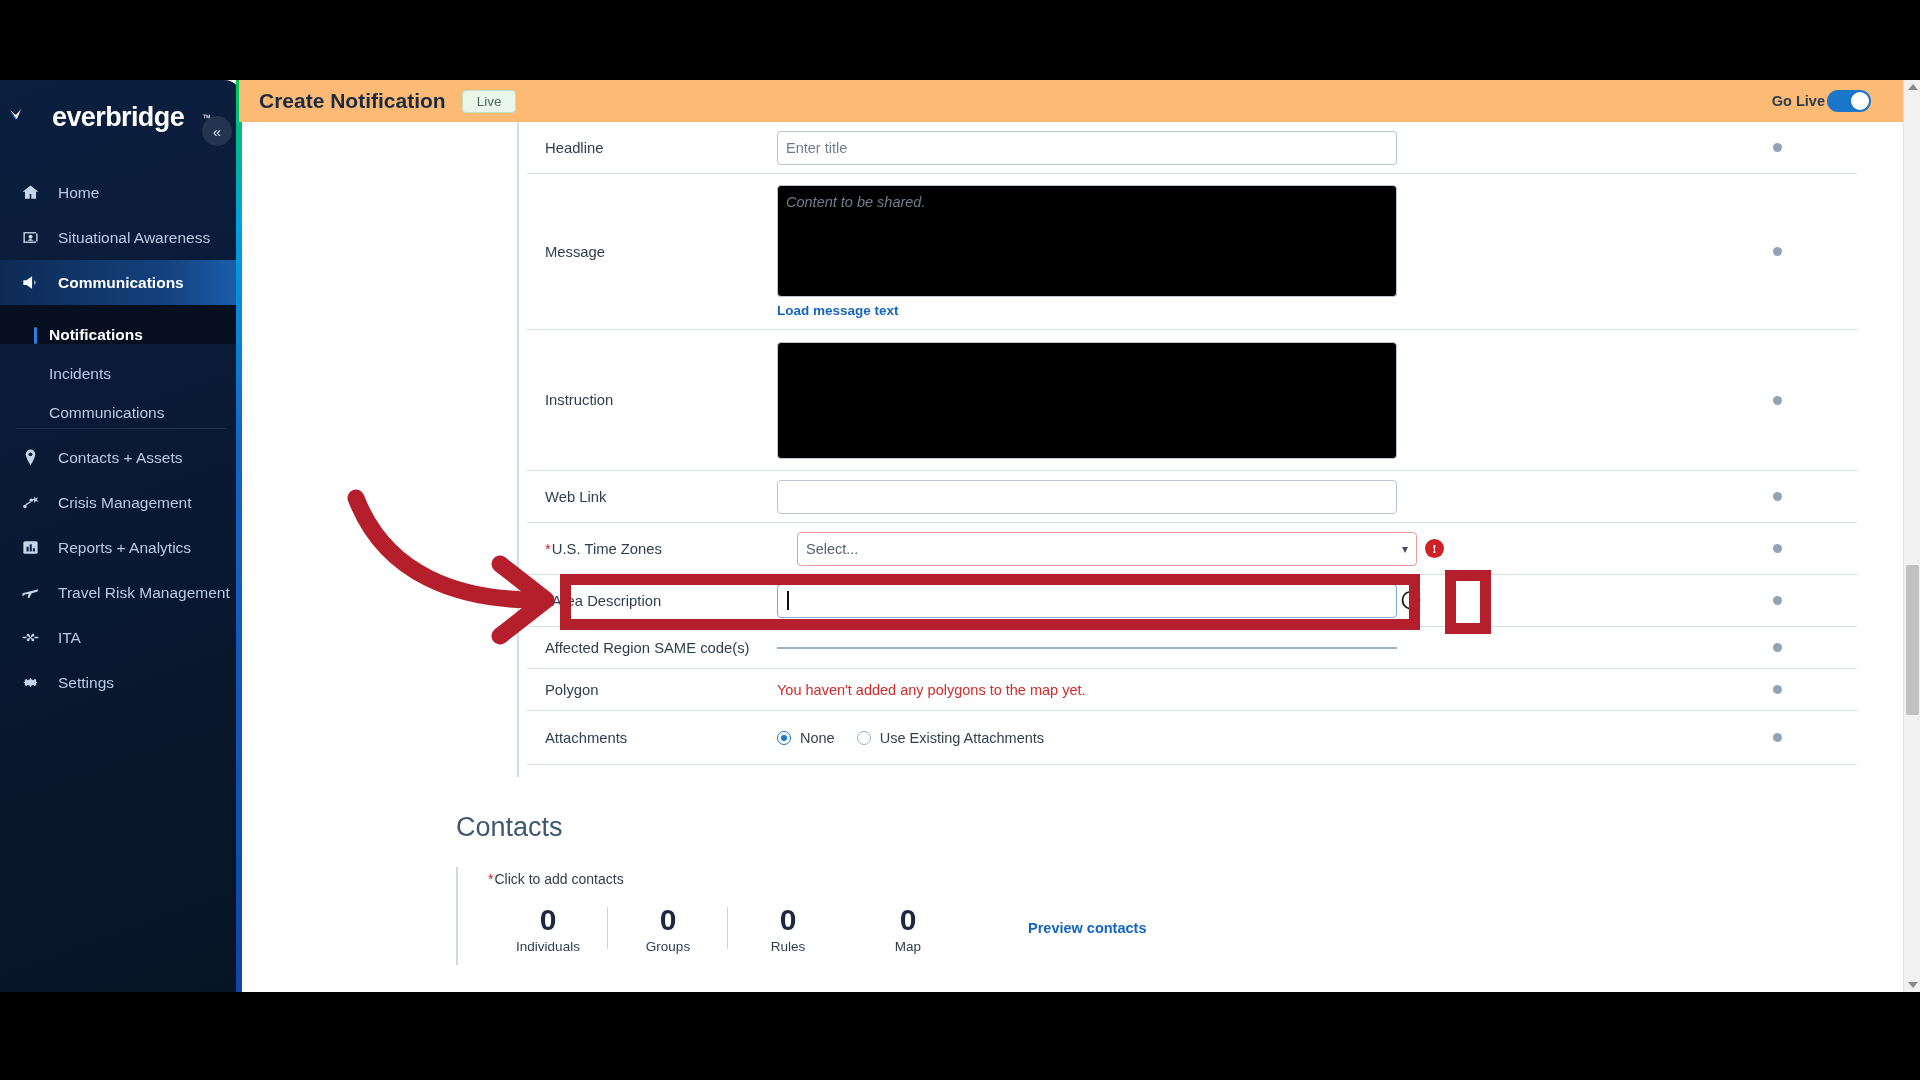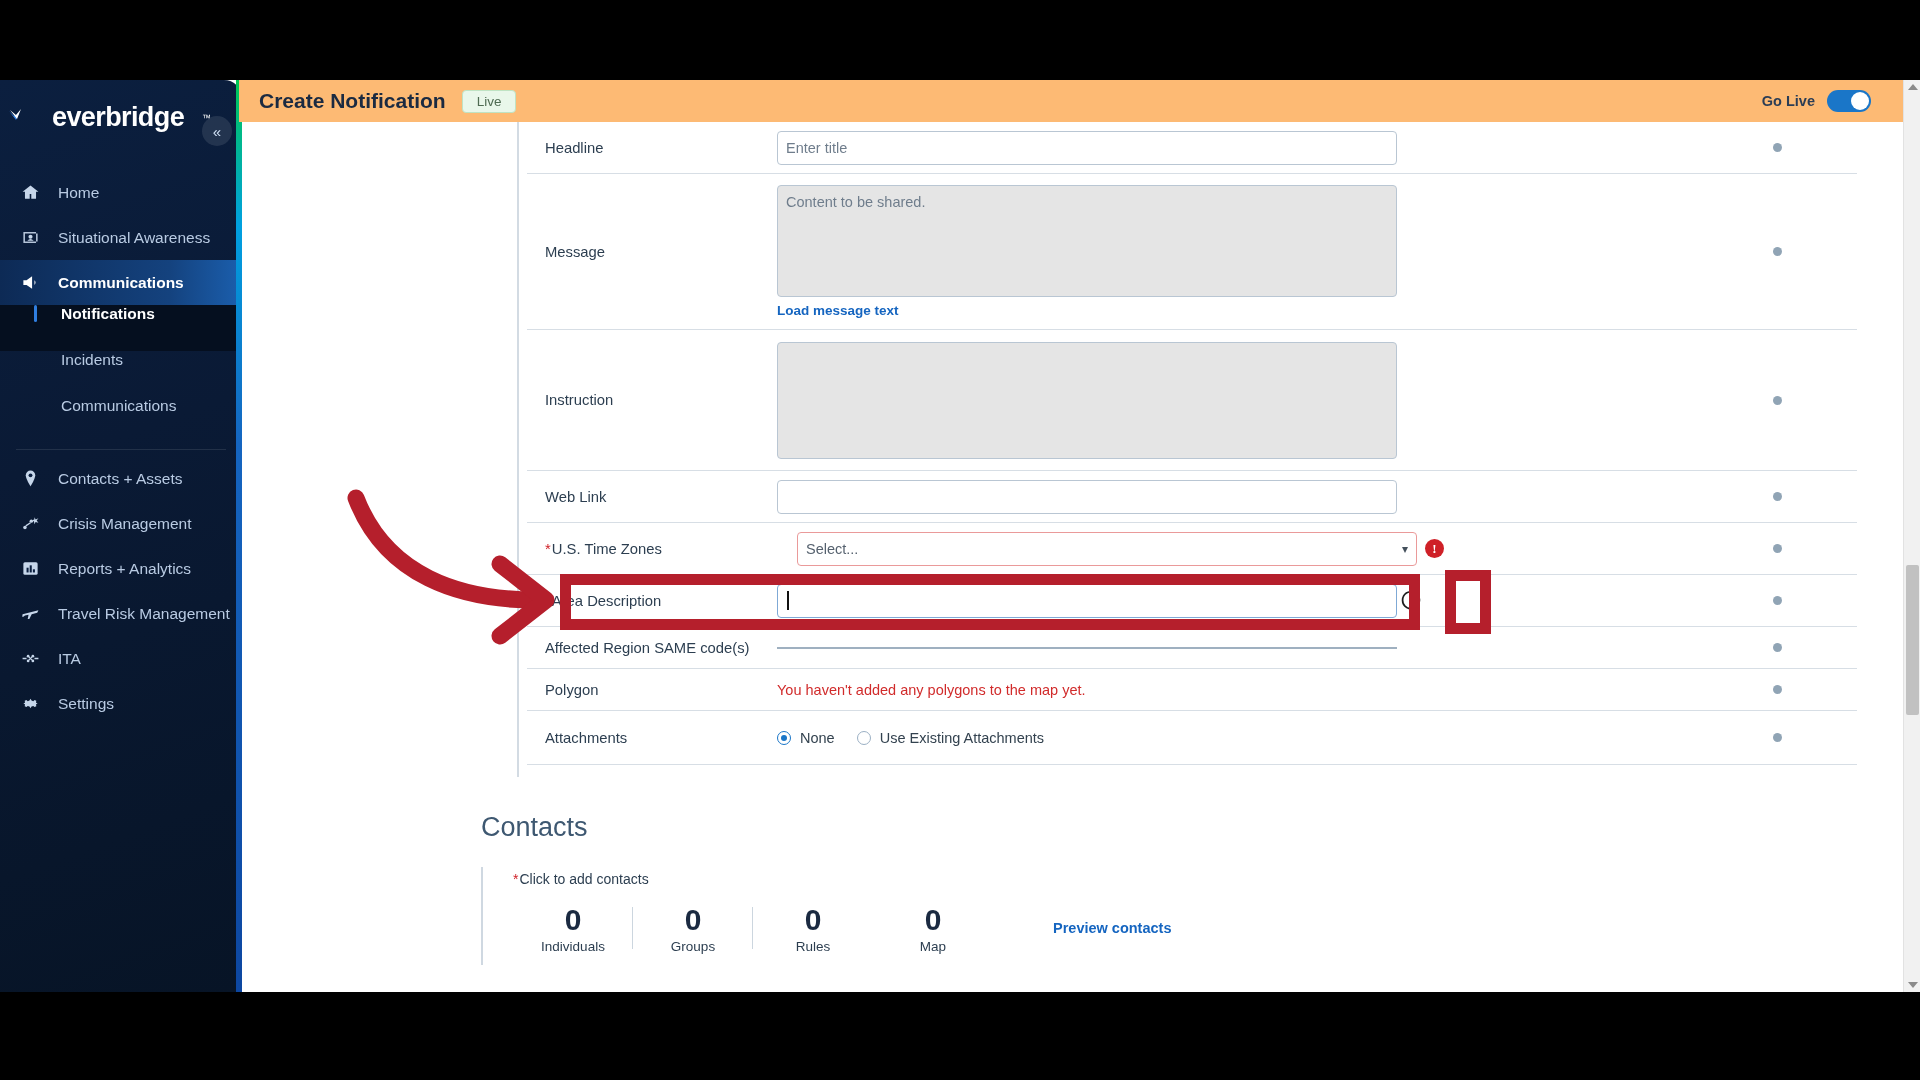--- a/index.html
+++ b/index.html
@@ -57,22 +57,22 @@
     color: #b9cbe3; font-size: 15.5px; cursor: pointer;
   }
   .nav-item .ico { width: 20px; height: 20px; display:flex; align-items:center; justify-content:center; flex: 0 0 20px; }
   .nav-item .ico svg { width: 19px; height: 19px; fill: #c6d6ea; }
   .nav-item.active {
     background: linear-gradient(90deg, #0d2a55 0%, #14427e 70%, #1b5fae 100%);
     color: #ffffff; font-weight: 700;
   }
   .nav-item.active .ico svg { fill: #ffffff; }
   .nav-sub {
-    display:flex; align-items:flex-start; height: 46px; padding-left: 34px;
-    gap: 24px; color:#b9cbe3; font-size:15.5px; cursor:pointer;
+    display:flex; align-items:flex-end; height: 39px; padding-left: 34px;
+    gap: 12px; color:#b9cbe3; font-size:15.5px; cursor:pointer;
   }
   .nav-sub.current { color: #ffffff; font-weight: 700; background:#050f1f; }
   .nav-sub .bar { width: 3px; height: 17px; background: #2f7ee0; border-radius: 2px; flex:0 0 3px; }
   .nav-sub .bar.hidden { visibility: hidden; }
   .nav-divider { height:1px; background: rgba(255,255,255,0.10); margin: 6px 16px 6px 16px; }
 
   
   .header {
     position: absolute; left: 239px; top: 80px;
     width: 1678px; height: 42px;
@@ -81,21 +81,21 @@
   }
   .header-title {
     margin-left: 20px; font-size: 21px; font-weight: 700; color: #1b2a41;
   }
   .live-badge {
     margin-left: 16px; padding: 3px 14px; font-size: 13.5px;
     color: #4f6b52; background: #e9f7ea; border: 1px solid #bfe3c3;
     border-radius: 4px;
   }
   .header-right {
-    margin-left: auto; display:flex; align-items:center; gap:12px; margin-right: 46px;
+    margin-left: auto; display:flex; align-items:center; gap:2px; margin-right: 46px;
   }
   .golive-label { font-size: 14.5px; font-weight: 700; color: #2b3d55; }
   .toggle {
     width: 44px; height: 22px; border-radius: 11px; background: #1a76c8;
     position: relative; cursor: pointer;
   }
   .toggle .knob {
     position:absolute; right: 2px; top:2px; width:18px; height:18px;
     border-radius:50%; background:#fff;
   }
@@ -128,21 +128,21 @@
   .dot { width: 9px; height: 9px; border-radius: 50%; background: #90a4b5; }
 
   .inp {
     width: 620px; height: 34px; border: 1px solid #b9c6d3; border-radius: 4px;
     background:#fff; font-size: 14.5px; color:#222; padding: 0 8px;
     display:flex; align-items:center; font-family:"Liberation Sans", sans-serif;
   }
   .inp.ph { color: #6f7d8c; }
   .ta {
     width: 620px; border: 1px solid #b9c6d3; border-radius: 4px;
-    background:#e5e5e5; font-size: 14.5px; color:#6f7d8c; padding: 8px;
+    background:#000000; font-size: 14.5px; color:#6f7d8c; padding: 8px; font-style: italic;
   }
   .ta.h1 { height: 112px; }
   .ta.h2 { height: 117px; }
   .link { color: #1565c0; font-size: 13.5px; font-weight: 700; cursor:pointer; }
 
   .select {
     width: 620px; height: 34px; border: 1.5px solid #ea9a9a; border-radius: 4px;
     background:#fff; font-size: 14.5px; color:#55616e; padding: 0 8px;
     display:flex; align-items:center; justify-content: space-between; margin-left: 20px;
   }
@@ -471,21 +471,21 @@
             <span class="radio"></span>
             <span>Use Existing Attachments</span>
           </div>
         </div>
         <div class="dot-cell">
             <span class="dot"></span>
           </div>
       </div>
     </div>
 
-    <div class="contacts" style="left:239px; top:690px;">
+    <div class="contacts" style="left:214px; top:690px;">
       <div class="contacts-title">Contacts</div>
       <div class="contacts-body">
         <div class="add-contacts">
           <span class="req">*</span><span>Click to add contacts</span>
         </div>
         <div class="stats">
           <div class="stat">
             <div class="num">0</div>
             <div class="cap">Individuals</div>
             <span class="vdiv"></span>

